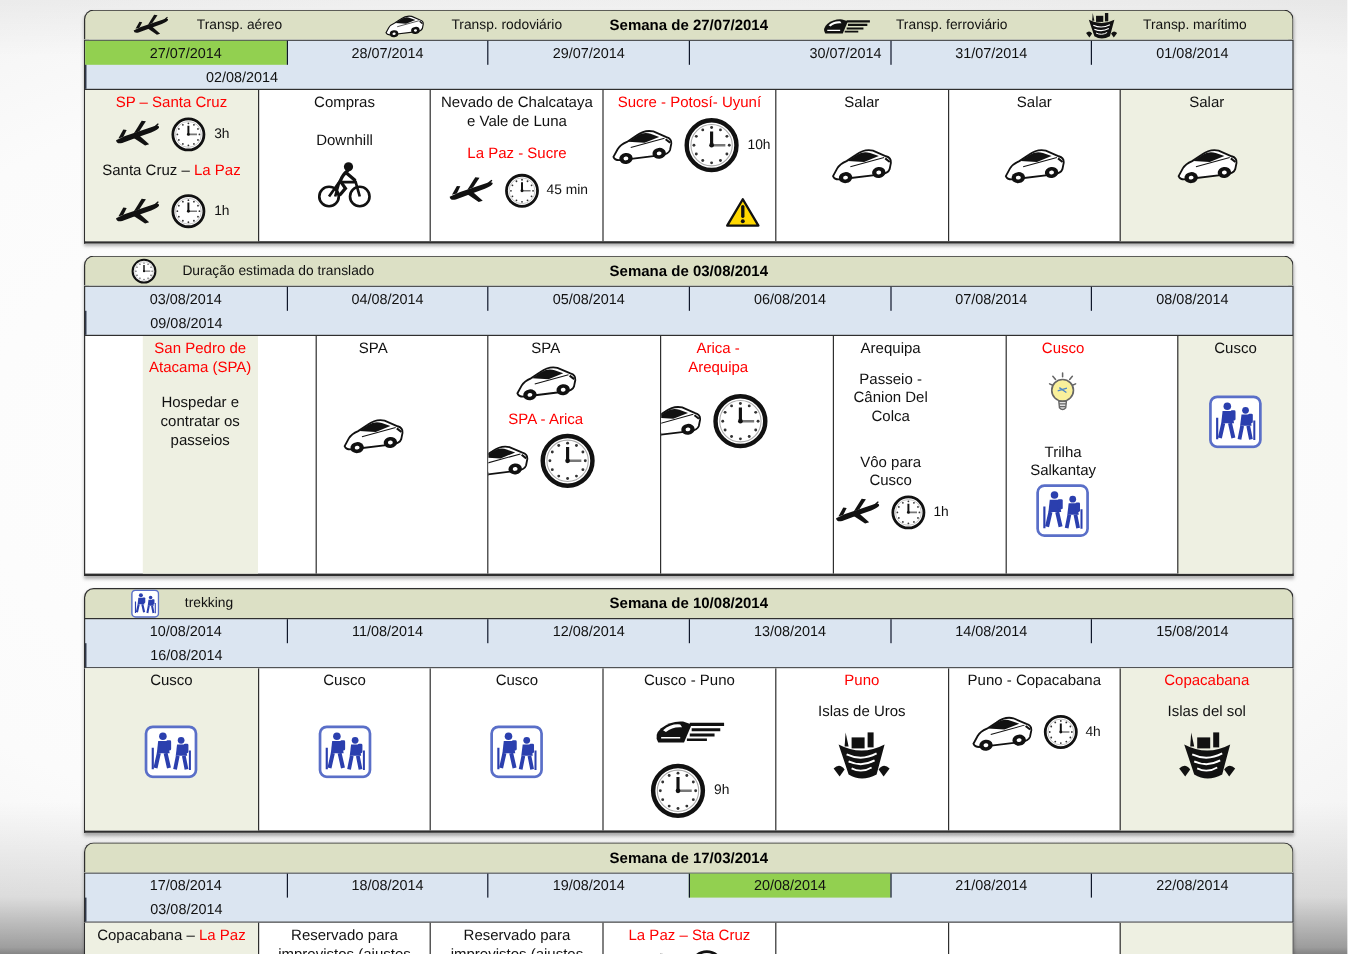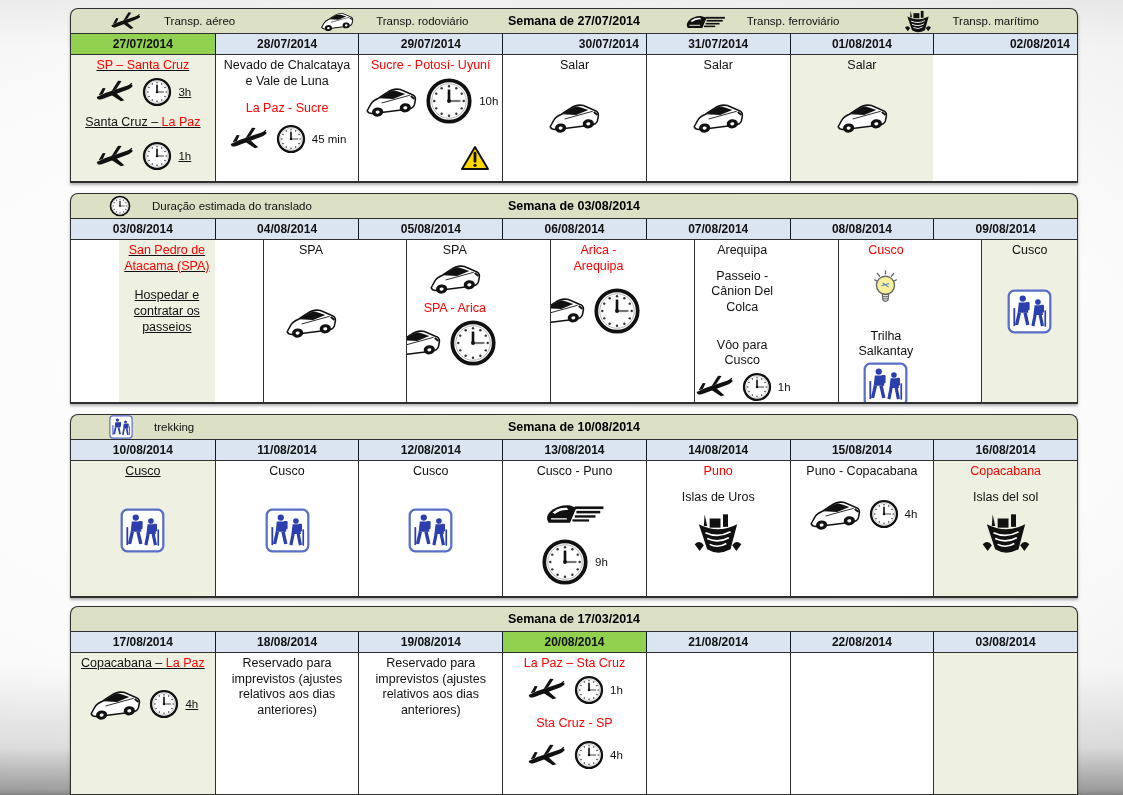--- a/index.html
+++ b/index.html
@@ -20,32 +20,32 @@
     position:relative;height:25px;background:#dce0c5;
     border:1px solid #2f2f2f;border-bottom:none;border-radius:8px 8px 0 0;
     display:flex;align-items:center;justify-content:space-between;padding:0 38px;
   }
   .band-title{position:absolute;left:0;right:0;text-align:center;font-weight:bold;font-size:12.5px;color:#000;}
   .legend{display:flex;align-items:center;position:relative;z-index:1;}
   .legend-left{gap:84px;}
   .legend-right{gap:64px;}
   .lg-item{display:flex;align-items:center;gap:21px;font-size:11.5px;white-space:nowrap;}
   
-  .dates{display:grid;grid-template-columns:repeat(7,1fr);background:#dbe5f1;border:1px solid #2f2f2f;font-weight:bold;}
+  .dates{display:grid;grid-template-columns:repeat(6,1fr);background:#dbe5f1;border:1px solid #2f2f2f;}
   .date-cell{height:20px;line-height:20px;text-align:center;font-size:12px;border-left:1px solid #0f172a;}
   .date-cell:first-child{border-left:none;}
   .date-cell.hl{background:#92d050;}
   .date-cell.ar{text-align:right;padding-right:7px;}
   
   .cells{display:grid;grid-template-columns:repeat(7,1fr);background:#fff;border:1px solid #2f2f2f;border-top:none;border-bottom-width:2px;}
   .cell{border-left:1px solid #2f2f2f;padding:3px 4px 4px;display:flex;flex-direction:column;align-items:center;overflow:hidden;}
-  .cell:first-child{border-left:none;text-decoration:underline;}
+  .cell:first-child{border-left:none;}
   .cell.tint{background:#eef0e2;}
   .w0 .cell{height:126px;}
-  .w1 .cell{height:162px;margin-left:48px;}
+  .w1 .cell{height:198px;margin-left:48px;}
   .w2 .cell{height:135px;}
   .w3 .cell{height:141px;}
   .txt{font-size:12.5px;line-height:1.25;text-align:center;}
   .red{color:#ff0000;}
   .trip{display:flex;align-items:center;gap:6px;margin:3px 0;}
   .dur{font-size:11.5px;white-space:nowrap;}
   .solo{margin:2px 0;}
   .solo.right{align-self:flex-end;margin-top:auto;padding-right:8px;}
   .spacer{flex:0 0 auto;height:10px;}
   
@@ -266,20 +266,31 @@
               </span>
               <span class="icw ic-clock clock-sm">
                 <svg>
                   <use href="#sym-clock"></use>
                 </svg>
               </span>
               <span class="dur">1h</span>
             </div>
           </div>
           <div class="cell">
+            <div class="txt"><span>Compras</span></div>
+            <div class="spacer" style="height: 16px;"></div>
+            <div class="txt"><span>Downhill</span></div>
+            <div class="spacer" style="height: 6px;"></div>
+            <div class="solo"><span class="icw ic-cyclist">
+                <svg>
+                  <use href="#sym-cyclist"></use>
+                </svg>
+              </span></div>
+          </div>
+          <div class="cell">
             <div class="txt"><span>Nevado de Chalcataya e Vale de Luna</span></div>
             <div class="spacer" style="height: 12px;"></div>
             <div class="txt"><span class="red">La Paz - Sucre</span></div>
             <div class="spacer" style="height: 4px;"></div>
             <div class="trip">
               <span class="icw ic-airplane">
                 <svg>
                   <use href="#sym-airplane"></use>
                 </svg>
               </span>

